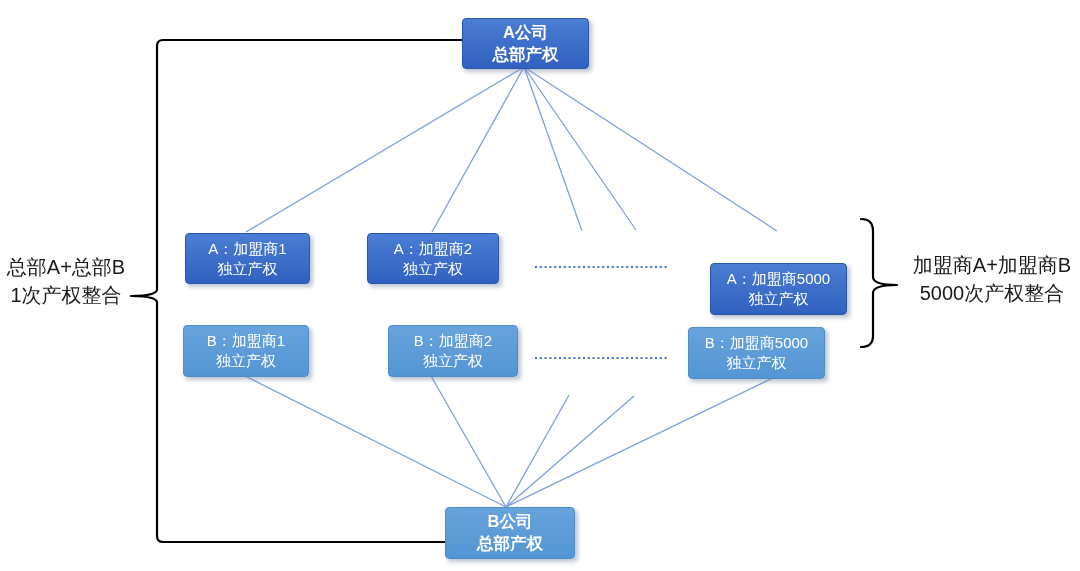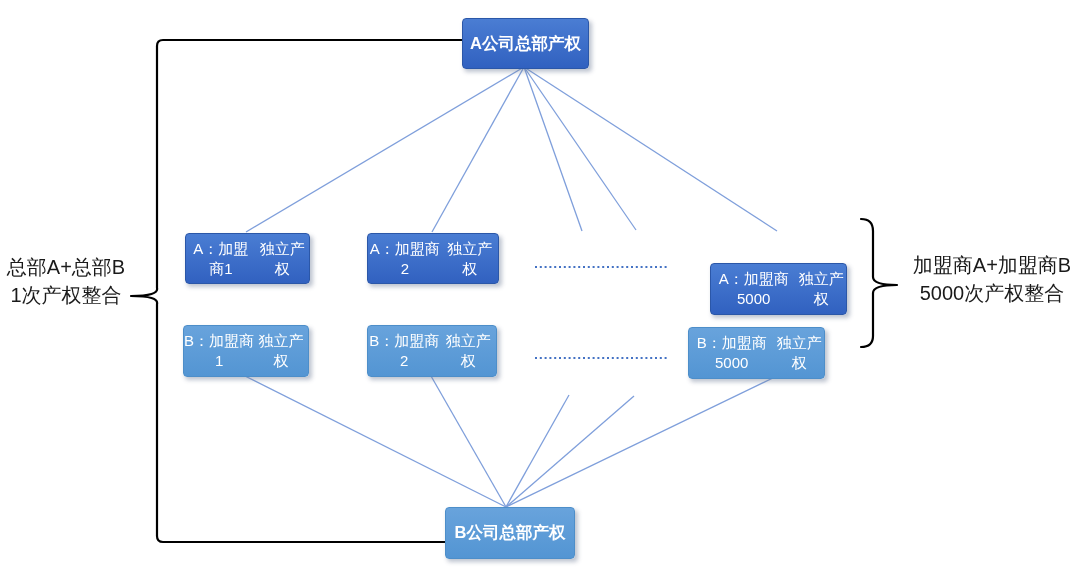--- a/index.html
+++ b/index.html
@@ -9,21 +9,21 @@
     background:#ffffff;
     font-family:"Liberation Sans","DejaVu Sans",sans-serif;
     overflow:hidden;
   }
   #lines{position:absolute;left:0;top:0;width:1080px;height:571px;z-index:1;}
   .connector{stroke:var(--connector,#7f9fdb);stroke-width:1.3;fill:none;}
   .dotted{stroke:var(--dotted,#4472c4);stroke-width:1.8;fill:none;stroke-dasharray:2 2.8;}
   .bracket{stroke:var(--bracket,#000000);stroke-width:2.2;fill:none;stroke-linejoin:round;stroke-linecap:round;}
   .node{
     position:absolute;z-index:2;
-    display:flex;flex-direction:row;align-items:center;justify-content:center;
+    display:flex;flex-direction:column;align-items:center;justify-content:center;
     color:var(--text-on-node,#ffffff);
     text-align:center;line-height:1.32;
     border-radius:4px;
     box-shadow:2.5px 3px 4px rgba(110,125,150,0.45);
   }
   .node-dark{
     background:linear-gradient(to bottom,var(--dark-node-top,#4a7dd3),var(--dark-node-bottom,#3161c0));
     border:1px solid var(--dark-node-border,#2b57a8);
   }
   .node-light{
@@ -86,21 +86,21 @@
   </div>
   <div class="node node-dark node-fr" style="left:710px;top:232px;width:135px;height:50px;margin-top:31px;">
     <span>A：加盟商5000</span>
     <span>独立产权</span>
   </div>
 
   <div class="node node-light node-fr" style="left:183px;top:325px;width:124px;height:50px;">
     <span>B：加盟商1</span>
     <span>独立产权</span>
   </div>
-  <div class="node node-light node-fr" style="left:367px;top:325px;width:128px;height:50px;">
+  <div class="node node-light node-fr" style="left:388px;top:325px;width:128px;height:50px;">
     <span>B：加盟商2</span>
     <span>独立产权</span>
   </div>
   <div class="node node-light node-fr" style="left:688px;top:327px;width:135px;height:50px;">
     <span>B：加盟商5000</span>
     <span>独立产权</span>
   </div>
 
   <div class="annotation" style="left:0px;top:253px;width:132px;">
     <span class="l1">总部A+总部B</span>

